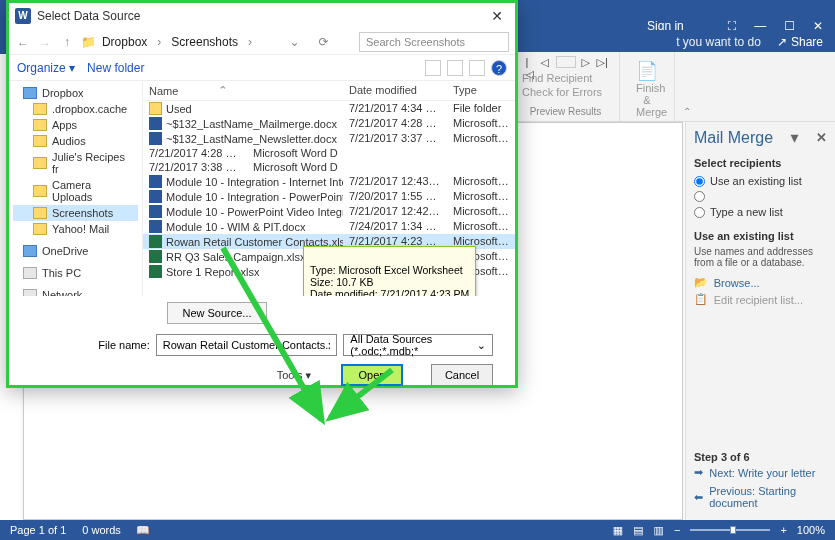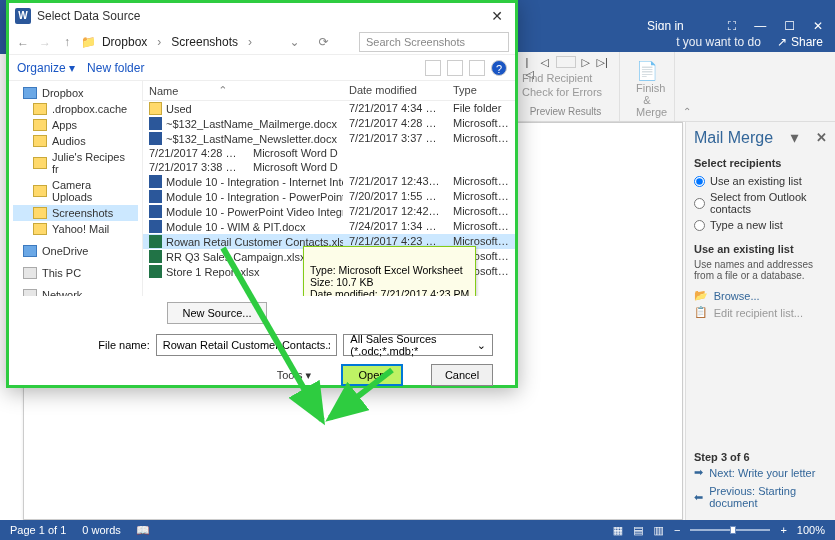--- a/index.html
+++ b/index.html
@@ -151,21 +151,20 @@
     <span style="color:#666">▾</span>
     <span class="mm-close">✕</span>
   </div>
   <div class="mm-section">Select recipients</div>
   <label class="mm-radio">
       <input type="radio" checked="" style="">
       <span>Use an existing list</span>
     </label>
   <label class="mm-radio">
       <input type="radio" style="">
-      <span>Select from Outlook contacts</span>
     </label>
   <label class="mm-radio">
       <input type="radio" style="">
       <span>Type a new list</span>
     </label>
   <div class="mm-section">Use an existing list</div>
   <div class="mm-sub">Use names and addresses from a file or a database.</div>
   <div class="mm-link">
       <span>📂</span>
       <span>Browse...</span>
@@ -388,21 +387,21 @@
         <div>Date modified: 7/21/2017 4:23 PM</div>
       </div>
     </div>
   </div>
   <div class="dlg-footer">
     <button class="btn-newsrc">New Source...</button>
     <div class="fn-row">
       <label>File name:</label>
       <input class="fn-input" value="Rowan Retail Customer Contacts.xlsx" style="">
       <div class="fn-filter combo">
-          <span>All Sales Sources (*.odc;*.mdb;*</span>
+          <span>All Data Sources (*.odc;*.mdb;*</span>
           <span>⌄</span>
         </div>
     </div>
     <div class="btn-row">
       <span class="tools"><span>Tools</span> ▾</span>
       <button class="btn primary">Open</button>
       <button class="btn">Cancel</button>
     </div>
   </div>
 </div>

